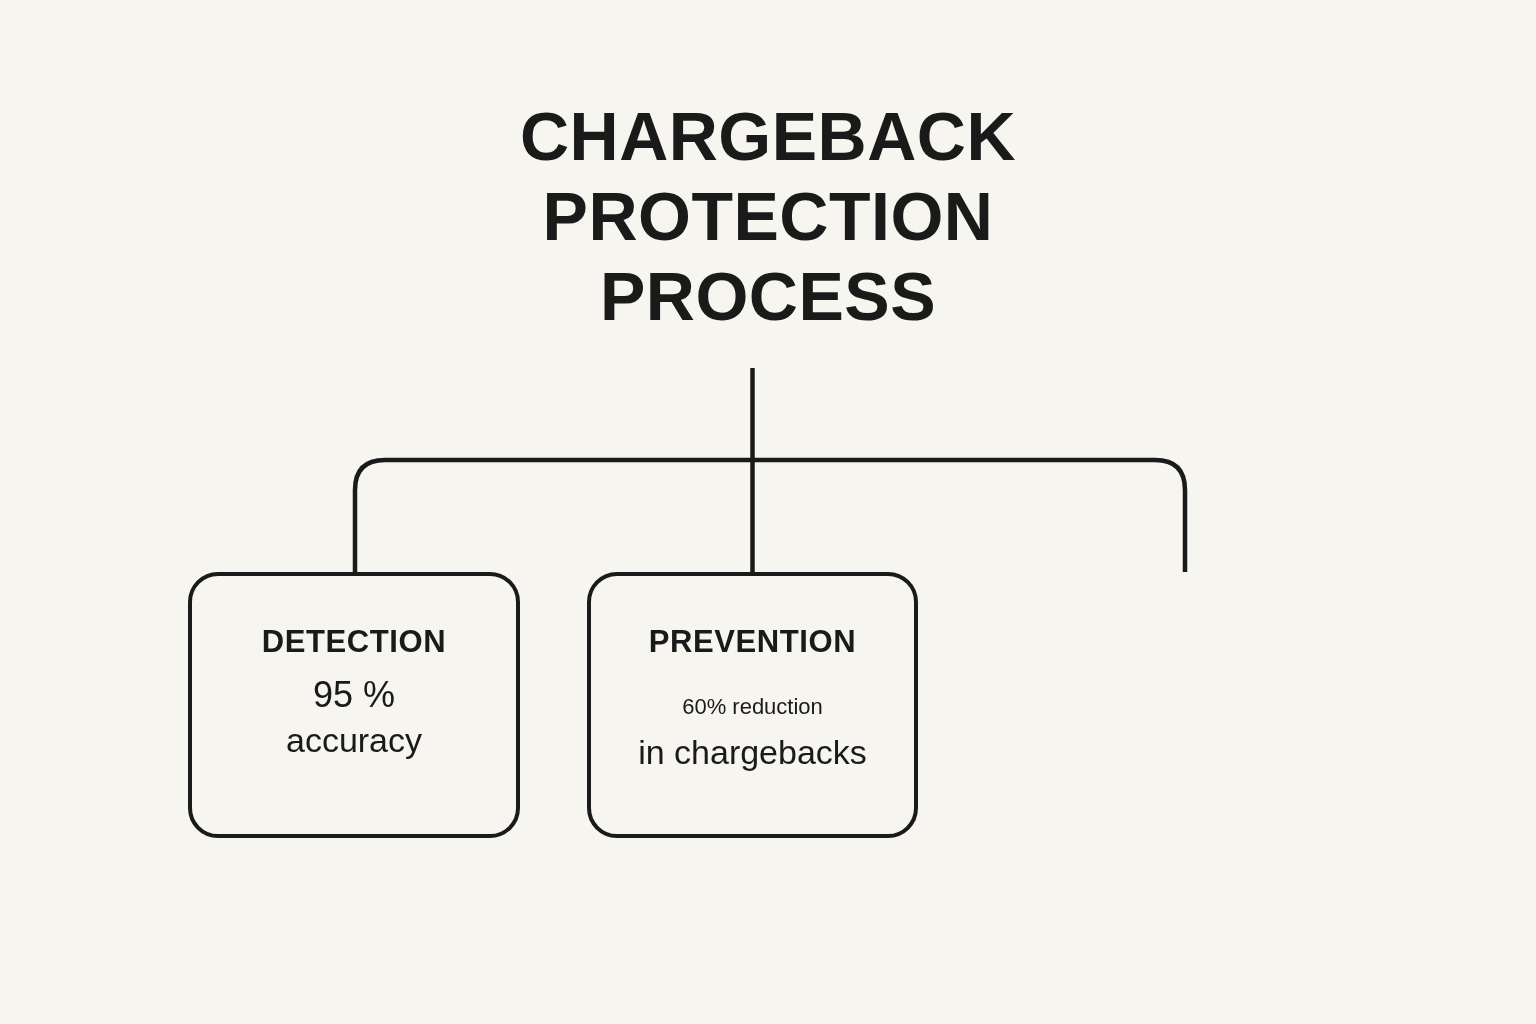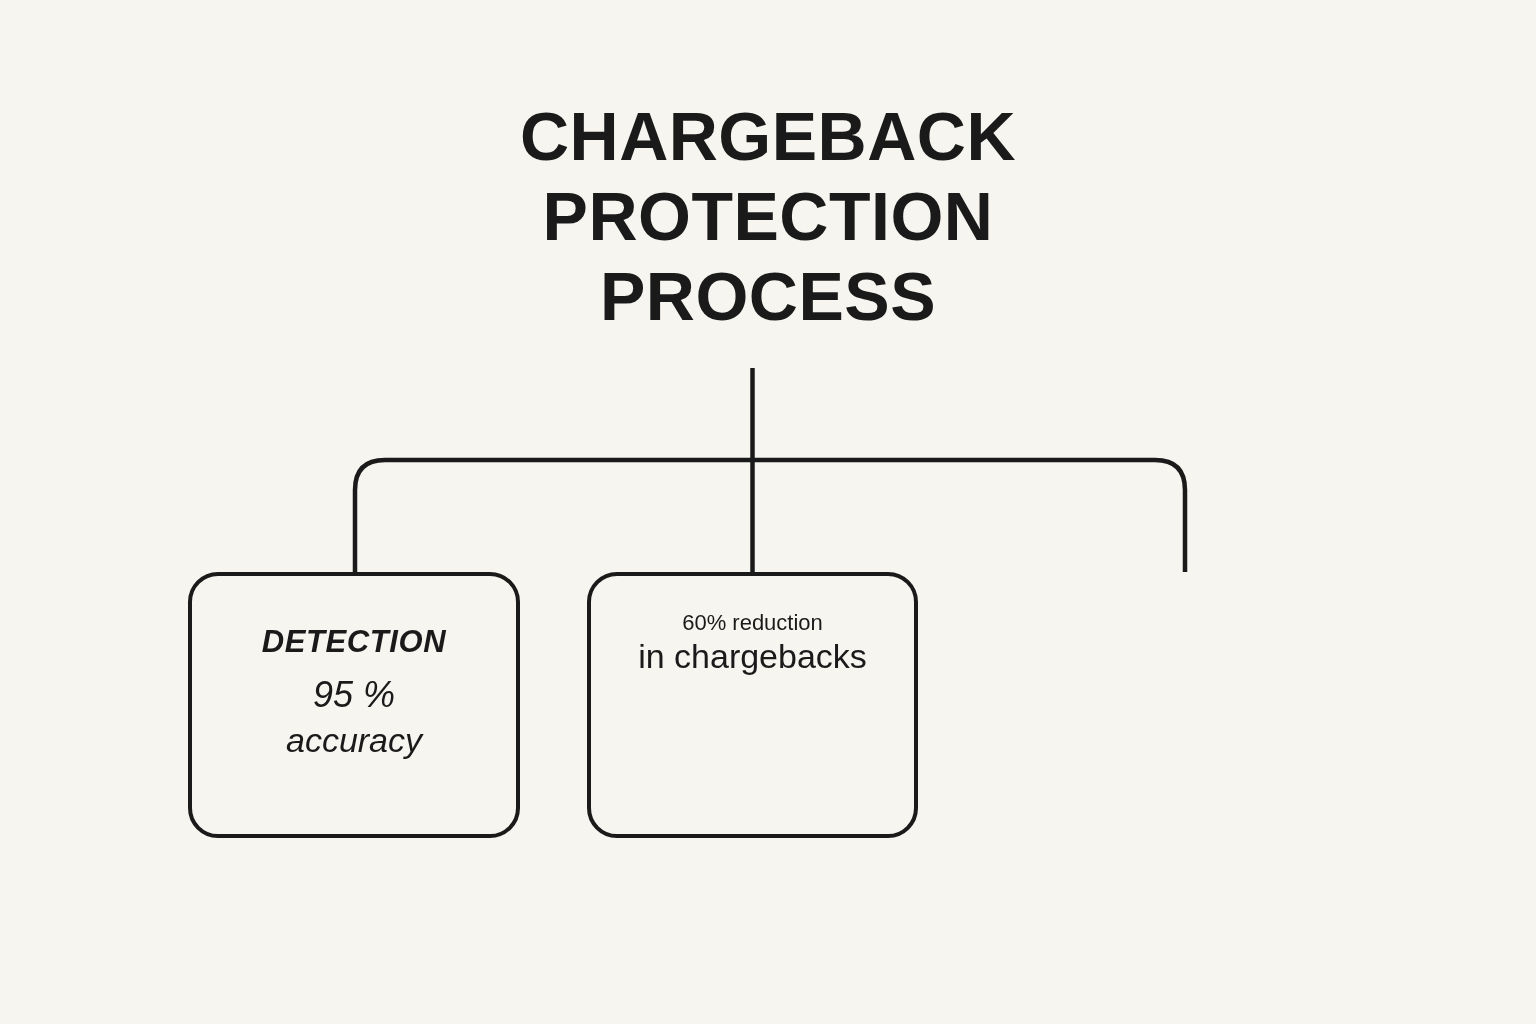--- a/index.html
+++ b/index.html
@@ -60,21 +60,21 @@
     height: 266px;
     border: 4.5px solid #1A1A1A;
     border-radius: 30px;
     box-sizing: border-box;
     background: transparent;
     display: flex;
     flex-direction: column;
     align-items: center;
     justify-content: flex-start;
   }
-  #box-detection  { left: 188px;  width: 332px; font-style: italic; }
+  #box-detection  { left: 188px;  width: 332px; }
   #box-prevention { left: 587px;  width: 331px; }
   #box-resolution { left: 1008px; width: 332px; }
 
   .node-heading {
     margin-top: 48px;
     font-size: 31px;
     font-weight: bold;
     letter-spacing: 0.6px;
     text-transform: uppercase;
     text-align: center;
@@ -97,21 +97,21 @@
   }
 
   
   #box-prevention .node-stat {
     font-size: 22px;
     margin-top: 34px;
     line-height: 1.18;
   }
   #box-prevention .node-detail {
     font-size: 34px;
-    margin-top: 0;
+    margin-top: 12px;
   }
 </style>
 </head>
 <body>
 
 <div id="canvas">
 
   <div id="title">Chargeback
 Protection
 Process</div>
@@ -123,18 +123,19 @@
     <path d="M 355,572 L 355,490 Q 355,460 385,460 L 1155,460 Q 1185,460 1185,490 L 1185,572"></path>
   </svg>
 
   <div class="node-box" id="box-detection">
     <div class="node-heading">Detection</div>
     <div class="node-stat">95 %</div>
     <div class="node-detail">accuracy</div>
   </div>
 
   <div class="node-box" id="box-prevention">
+    <div class="node-heading">Prevention</div>
     <div class="node-stat">60% reduction</div>
     <div class="node-detail">in chargebacks</div>
   </div>
 
 
 </div>
 
 </body></html>

